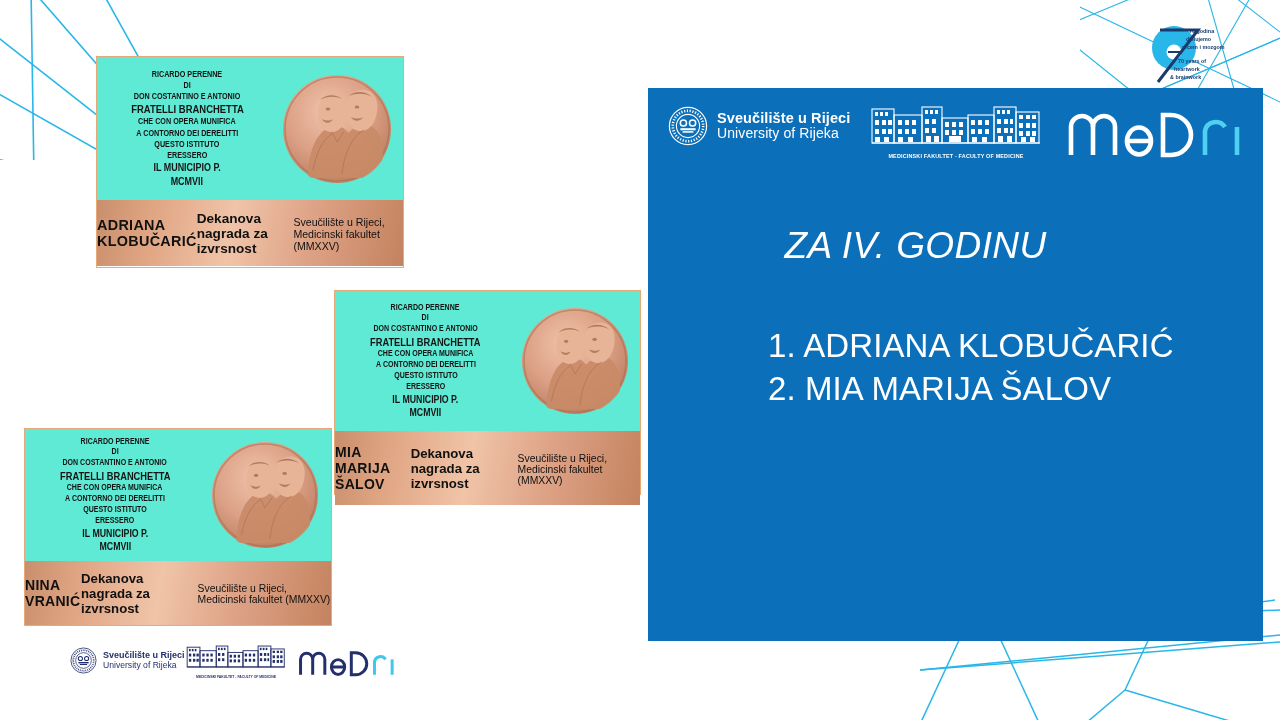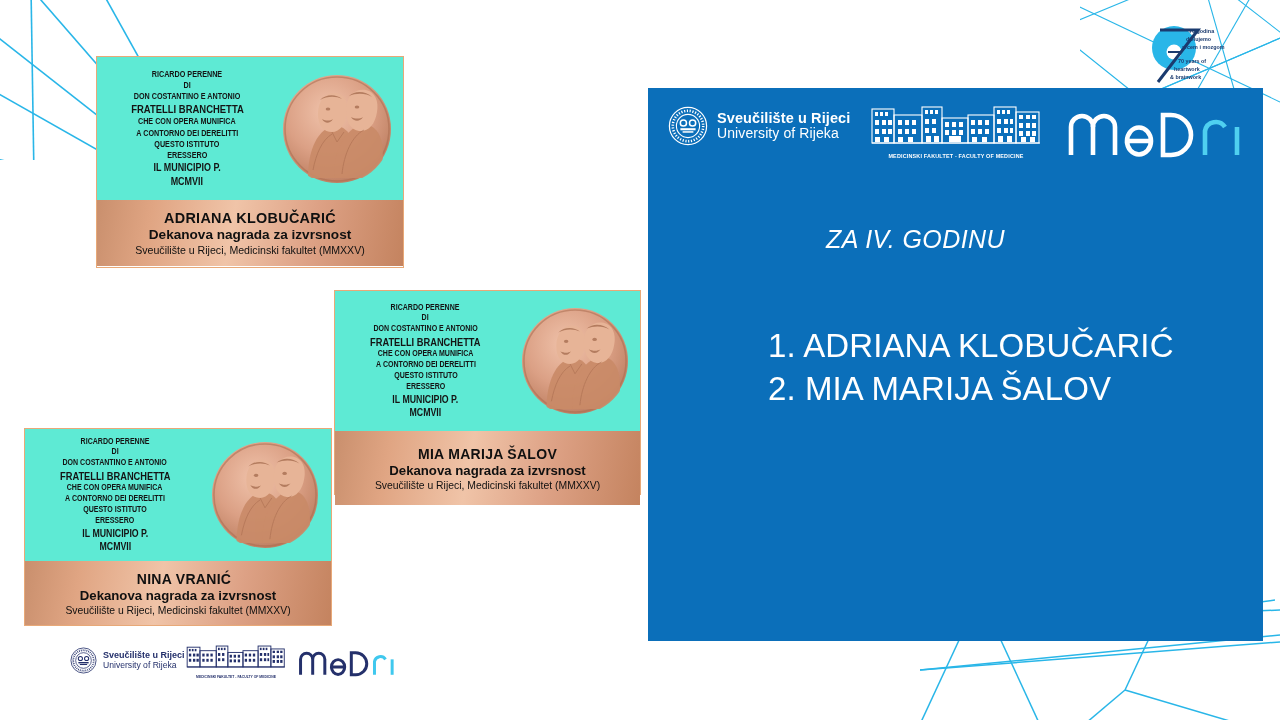--- a/index.html
+++ b/index.html
@@ -40,42 +40,42 @@
   .uni-names{display:flex;flex-direction:column;line-height:1.08;}
   .uni-hr{color:#ffffff;font-size:14.5px;font-weight:bold;letter-spacing:.1px;}
   .uni-en{color:#ffffff;font-size:14px;font-weight:normal;letter-spacing:.1px;}
   .fac-block{position:absolute;left:208px;top:2px;width:172px;}
   .fac-caption{color:#ffffff;font-size:5.4px;text-align:center;letter-spacing:.2px;
                margin-top:1px;white-space:nowrap;font-weight:bold;}
   .medri-block{position:absolute;left:405px;top:1px;width:180px;height:58px;}
 
   .panel-title{
     position:absolute;left:0;top:137px;width:535px;text-align:center;
-    color:#ffffff;font-style:italic;font-size:25px;font-weight:normal;
+    color:#ffffff;font-style:italic;font-size:37px;font-weight:normal;
     letter-spacing:.4px;
   }
   .panel-list{
     position:absolute;left:120px;top:236px;width:500px;
     color:#ffffff;font-size:33px;line-height:1.31;letter-spacing:.1px;
   }
   .panel-list-item{white-space:nowrap;}
 
   
   .cert{position:absolute;background:#ffffff;border:1.4px solid #e8a978;box-sizing:border-box;}
   .cert-top{position:relative;background:#5eead4;box-sizing:border-box;display:flex;}
   .cert-text{flex:1 1 auto;display:flex;flex-direction:column;align-items:center;justify-content:center;
              color:#141414;text-align:center;font-family:"Liberation Sans Narrow","Liberation Sans",sans-serif;}
   .cert-text div{white-space:nowrap;font-weight:bold;line-height:1.32;transform:scaleX(.86);}
   .cert-medal{flex:0 0 auto;display:flex;align-items:center;justify-content:center;}
   .medal-img{border-radius:50%;}
   .cert-band{
     position:relative;box-sizing:border-box;
-    display:flex;flex-direction:column;align-items:center;justify-content:center;
+    display:flex;align-items:center;justify-content:center;
     background:linear-gradient(100deg,#c98f6d 0%,#e0a583 18%,#f0c4a8 44%,#dda185 70%,#c4835f 100%);
-    color:#101010;text-align:right;
+    color:#101010;text-align:left;
   }
   .band-name{font-weight:bold;letter-spacing:.3px;}
   .band-award{font-weight:bold;}
   .band-sub{font-weight:normal;}
 
   
   .footer-logo{position:absolute;left:70px;top:645px;width:320px;height:42px;}
   .f-uni{position:absolute;left:0;top:2px;display:flex;align-items:center;gap:6px;}
   .f-seal{width:27px;height:27px;flex:0 0 27px;}
   .f-names{display:flex;flex-direction:column;line-height:1.1;}
@@ -423,21 +423,21 @@
           </g>
           <g fill="none" stroke="#a5694c" stroke-width="1" opacity=".5">
             <path d="M31 96 C34 80 40 66 50 60"></path>
             <path d="M60 100 C62 80 70 62 82 56"></path>
             <path d="M50 58 L55 68 L62 58"></path>
           </g>
         </svg>
       </div>
     </div>
     <div class="cert-band" style="height:64px;">
-      <div class="band-name" style="font-size:14px;padding-left:12px;">NINA VRANIĆ</div>
+      <div class="band-name" style="font-size:14px;">NINA VRANIĆ</div>
       <div class="band-award" style="font-size:13.2px;margin-top:1px;">Dekanova nagrada za izvrsnost</div>
       <div class="band-sub" style="font-size:10.4px;margin-top:2px;">Sveučilište u Rijeci, Medicinski fakultet (MMXXV)</div>
     </div>
   </div>
 
   <div class="footer-logo">
     <div class="f-uni">
       <svg class="f-seal" viewBox="0 0 40 40">
         <circle cx="20" cy="20" r="18.6" fill="none" stroke="#24306b" stroke-width="1.2"></circle>
         <circle cx="20" cy="20" r="15.2" fill="none" stroke="#24306b" stroke-width="2.6" stroke-dasharray="1.2 1.6"></circle>

